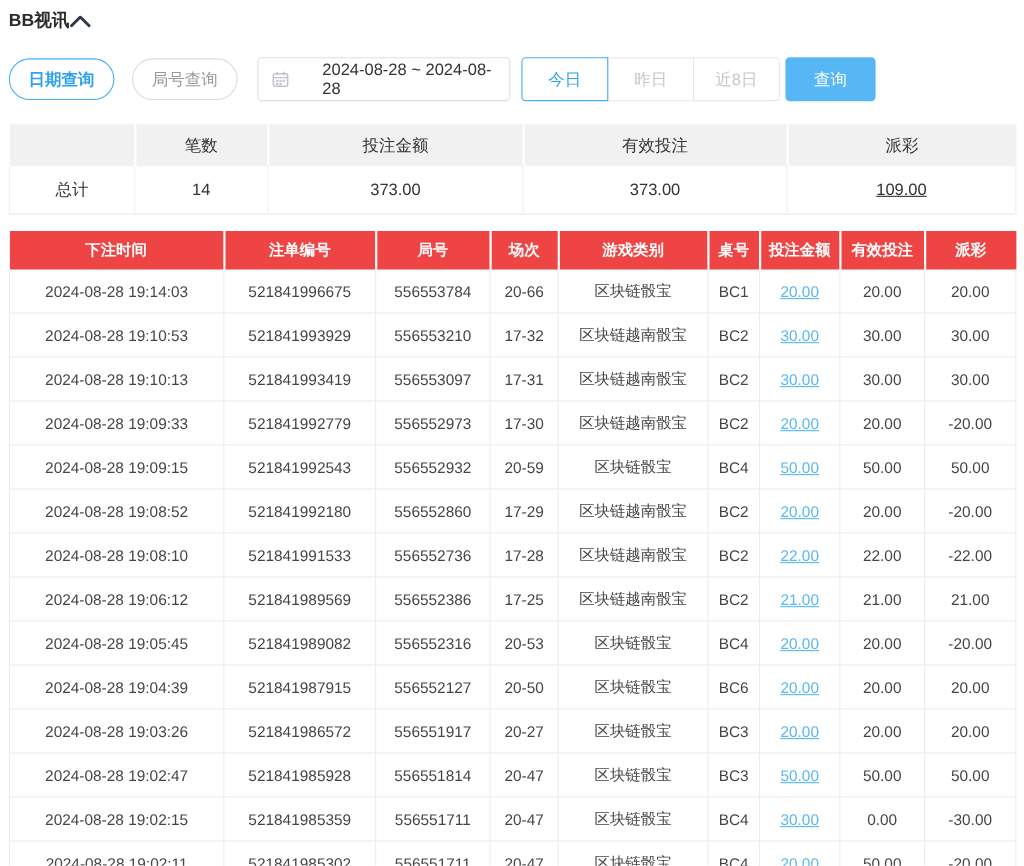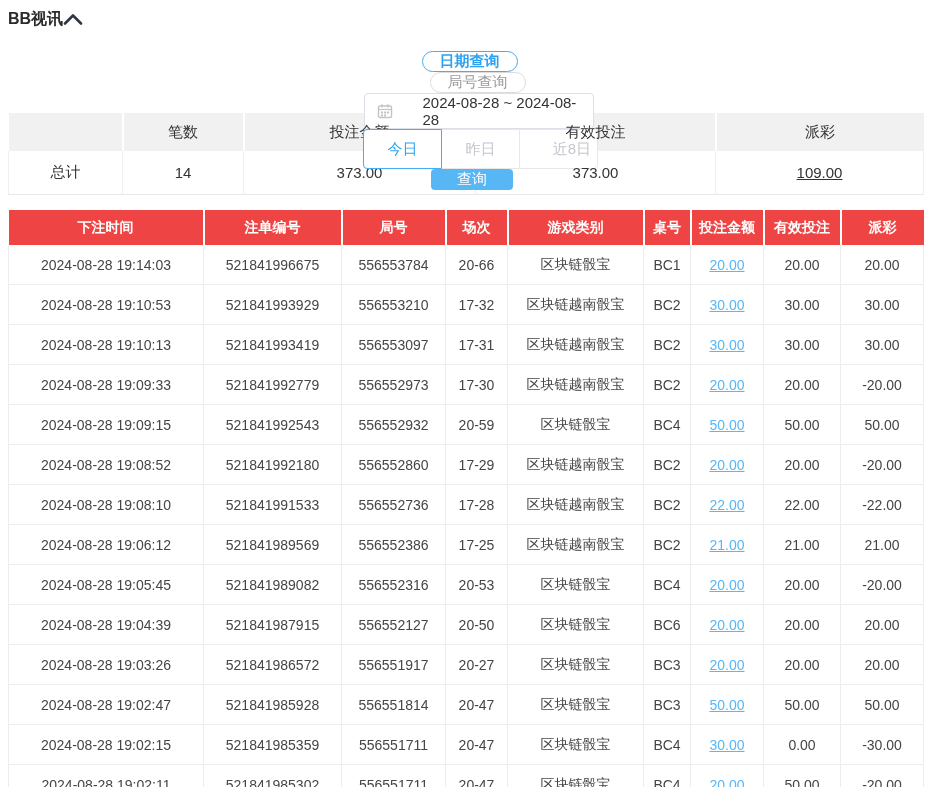--- a/index.html
+++ b/index.html
@@ -8,41 +8,41 @@
     font-family:"Liberation Sans","DejaVu Sans",sans-serif;
     color:#333;overflow:hidden;
   }
   .panel-header{
     display:flex;align-items:center;
     padding:7px 36px 0 8px;height:24px;
   }
   .panel-title{font-weight:bold;font-size:16px;color:#2b2b2b;}
   .collapse-btn{cursor:pointer;display:flex;align-items:center;}
   
-  .toolbar{display:flex;align-items:center;margin:20px 0 0 8px;height:42px;flex-direction:column;}
+  .toolbar{display:flex;align-items:center;margin:20px 0 0 8px;height:42px;}
   .pill{
     height:38px;padding:0 17px;border-radius:19px;background:#fff;
     border:1px solid #dcdcdc;color:#999;font-size:15px;cursor:pointer;
     font-family:inherit;
   }
   .pill.active{border-color:#45adf3;color:#2ea2f0;font-weight:bold;}
   .pill + .pill{margin-left:16px;}
   .date-input{
     width:216px;height:38px;border:1px solid #dcdfe6;border-radius:4px;
     display:flex;align-items:center;padding:0 0 0 12px;margin-left:18px;
     font-size:15px;color:#333;cursor:pointer;background:#fff;gap:20px;
   }
   .cal-icon{margin-right:10px;display:flex;align-items:center;}
   .btn-group{display:flex;margin-left:10px;}
   .grp{
     width:79px;height:40px;background:#fff;border:1px solid #e8e8e8;
     color:#c3c6cc;font-size:15px;margin-left:-1px;cursor:pointer;font-family:inherit;
   }
-  .grp:first-child{border-radius:4px 0 0 4px;margin-left:12px;font-family:Liberation Mono, monospace;}
-  .grp:last-child{border-radius:0 4px 4px 0;text-align:right;}
+  .grp:first-child{border-radius:4px 0 0 4px;margin-left:0;font-family:Liberation Mono, monospace;}
+  .grp:last-child{border-radius:0 4px 4px 0;}
   .grp.active{border-color:#45adf3;color:#2ea2f0;position:relative;z-index:1;}
   .search-btn{
     width:82px;height:40px;margin-left:5px;background:#57b6f4;border:none;
     border-radius:4px;color:#fff;font-size:15px;cursor:pointer;font-family:inherit;
   }
   
   table{border-collapse:collapse;table-layout:fixed;}
   .summary-table{width:915px;margin:20px 0 0 8px;}
   .summary-table th{
     background:#f1f1f1;height:36px;font-weight:normal;font-size:15px;

